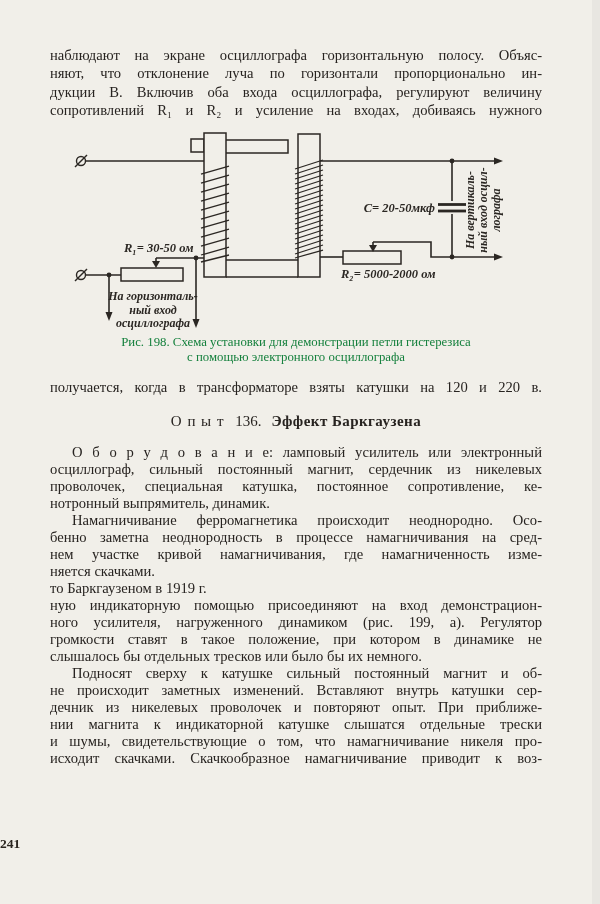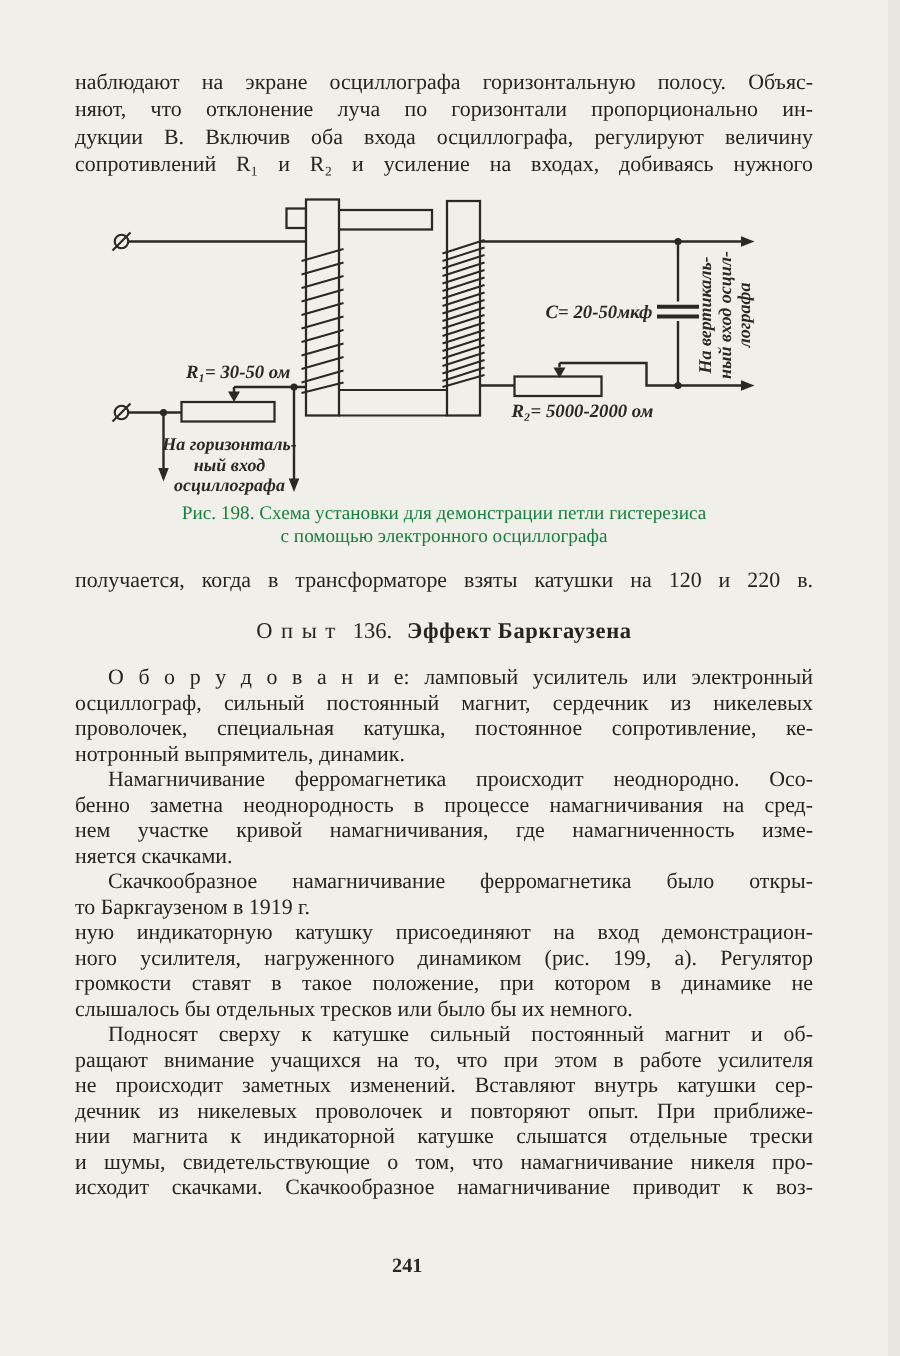--- a/index.html
+++ b/index.html
@@ -52,21 +52,21 @@
     white-space:nowrap;
   }
   .heading .spaced{letter-spacing:.38em;}
   .heading .num{margin-left:6px;}
   .heading .ttl{font-weight:bold;margin-left:10px;letter-spacing:.03em;}
   .pagenum{
     position:absolute;
     top:836px;
     left:0;
     width:543px;
-    text-align:center;
+    text-align:left;
     font-size:13.5px;
     font-weight:bold;
     color:#2b2620;
   }
   
   .wire{stroke:#2b2723;stroke-width:1.6;fill:none;}
   .thin{stroke:#2b2723;stroke-width:1.4;fill:none;}
   .core{stroke:#2b2723;stroke-width:1.5;fill:#f1efe9;}
   .hatch{stroke:#2b2723;stroke-width:1.3;fill:none;}
   .dot{fill:#2b2723;stroke:none;}
@@ -218,28 +218,26 @@
 
     <div class="tblock">
         <div class="ln indent">О б о р у д о в а н и е:  ламповый усилитель или электронный</div>
         <div class="ln">осциллограф, сильный постоянный магнит, сердечник из никелевых</div>
         <div class="ln">проволочек, специальная катушка, постоянное сопротивление, ке-</div>
         <div class="ln last">нотронный выпрямитель, динамик.</div>
         <div class="ln indent">Намагничивание ферромагнетика происходит неоднородно. Осо-</div>
         <div class="ln">бенно заметна неоднородность в процессе намагничивания на сред-</div>
         <div class="ln">нем участке  кривой  намагничивания,  где намагниченность  изме-</div>
         <div class="ln last">няется скачками.</div>
-        <div class="ln indent">Скачкообразное намагничивание ферромагнетика было откры-</div>
         <div class="ln last">то Баркгаузеном в 1919 г.</div>
-        <div class="ln">ную индикаторную катушку присоединяют на вход демонстрацион-</div>
+        <div class="ln">ную индикаторную помощью присоединяют на вход демонстрацион-</div>
         <div class="ln">ного усилителя, нагруженного динамиком (рис. 199, а). Регулятор</div>
         <div class="ln">громкости ставят в такое положение, при котором в динамике не</div>
         <div class="ln last">слышалось бы отдельных тресков или было бы их немного.</div>
         <div class="ln indent">Подносят сверху к катушке сильный постоянный магнит и об-</div>
-        <div class="ln">ращают внимание учащихся на то, что при этом в работе усилителя</div>
         <div class="ln">не происходит заметных изменений. Вставляют внутрь катушки сер-</div>
         <div class="ln">дечник из никелевых проволочек и повторяют опыт. При приближе-</div>
         <div class="ln">нии магнита к индикаторной катушке слышатся отдельные трески</div>
         <div class="ln">и шумы, свидетельствующие о том, что намагничивание никеля про-</div>
         <div class="ln">исходит скачками. Скачкообразное намагничивание приводит к воз-</div>
       </div>
 
   </div>
 
   <div class="pagenum">241</div>

